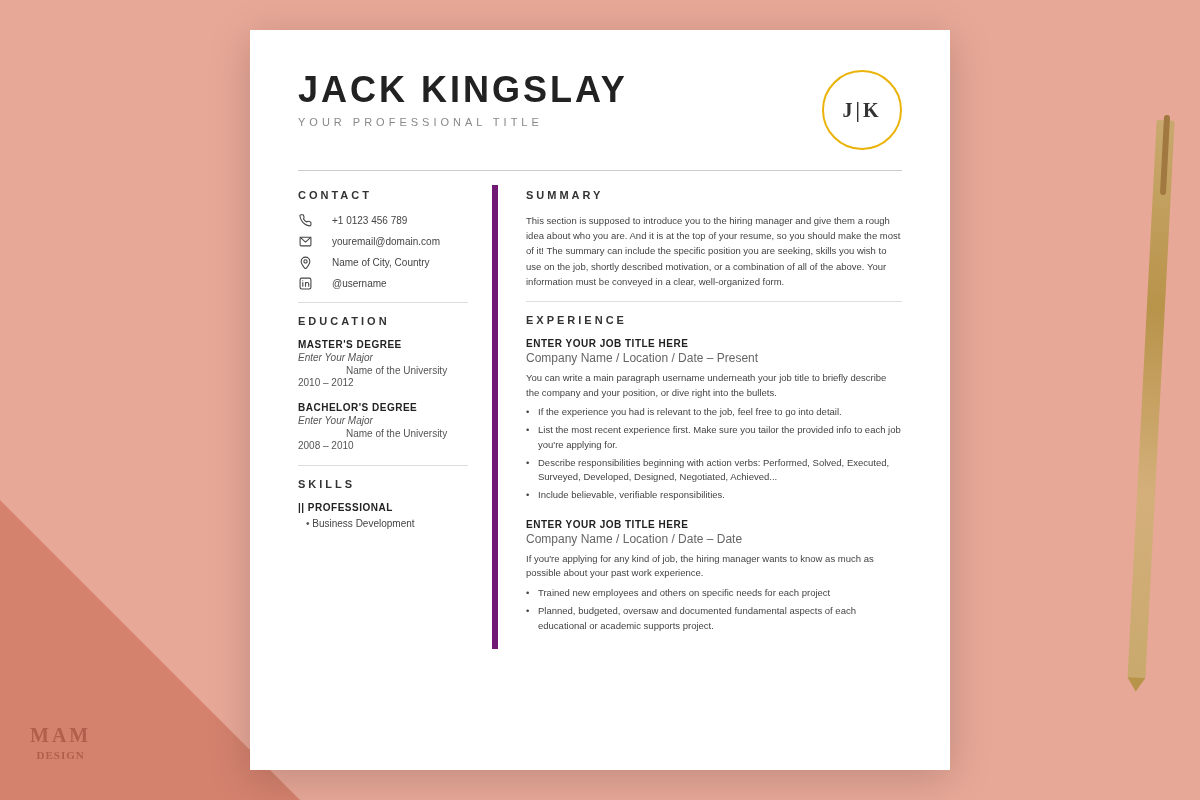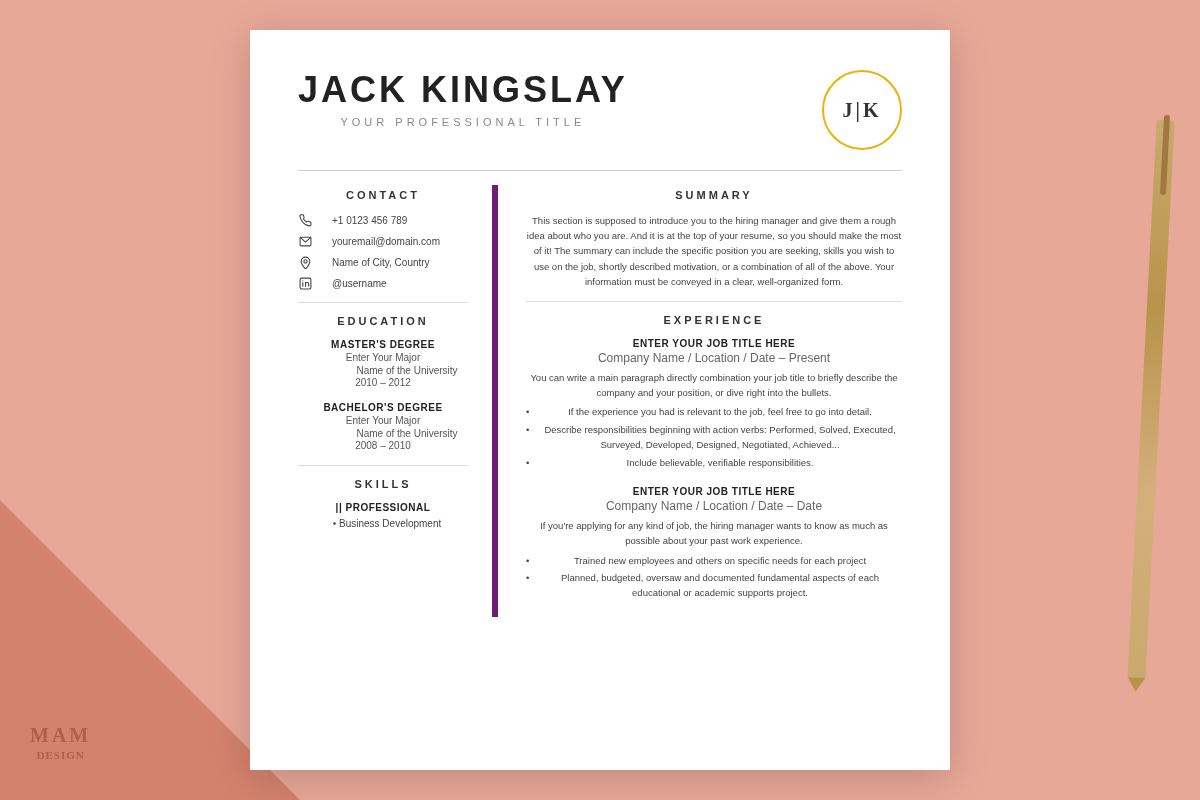--- a/index.html
+++ b/index.html
@@ -79,21 +79,20 @@
 
     
     .resume-paper {
       width: 700px;
       height: 740px;
       background: #ffffff;
       box-shadow: 0 8px 40px rgba(0,0,0,0.18);
       padding: 40px 48px 32px 48px;
       position: relative;
       overflow: hidden;
-      text-align: center;
     }
 
     
     .resume-header {
       display: flex;
       justify-content: space-between;
       align-items: flex-start;
       margin-bottom: 20px;
     }
     .header-left {}
@@ -197,20 +196,21 @@
       text-transform: uppercase;
       letter-spacing: 0.5px;
       font-family: 'Arial', sans-serif;
       margin-bottom: 2px;
     }
     .edu-major {
       font-size: 10px;
       color: #555;
       font-family: 'Arial', sans-serif;
       margin-bottom: 2px;
+      font-style: italic;
     }
     .edu-school {
       font-size: 10px;
       color: #555;
       font-family: 'Arial', sans-serif;
       margin-bottom: 1px;
       padding-left: 48px;
     }
     .edu-years {
       font-size: 10px;
@@ -411,23 +411,24 @@
       </div>
 
       <div class="small-divider"></div>
 
       <div>
         <div class="section-heading">EXPERIENCE</div>
 
         <div class="exp-block">
           <div class="exp-job-title">ENTER YOUR JOB TITLE HERE</div>
           <div class="exp-company">Company Name  /  Location  /  Date – Present</div>
-          <p class="exp-desc">You can write a main paragraph directly combination your job title to briefly describe the company and your position, or dive right into the bullets.</p>
+          <p class="exp-desc">You can write a main paragraph username underneath your job title to briefly describe the company and your position, or dive right into the bullets.</p>
           <ul class="exp-bullets">
             <li>If the experience you had is relevant to the job, feel free to go into detail.</li>
+            <li>List the most recent experience first. Make sure you tailor the provided info to each job you're applying for.</li>
             <li>Describe responsibilities beginning with action verbs: Performed, Solved, Executed, Surveyed, Developed, Designed, Negotiated, Achieved...</li>
             <li>Include believable, verifiable responsibilities.</li>
           </ul>
         </div>
 
         <div class="exp-block">
           <div class="exp-job-title">ENTER YOUR JOB TITLE HERE</div>
           <div class="exp-company">Company Name  /  Location  /  Date – Date</div>
           <p class="exp-desc">If you're applying for any kind of job, the hiring manager wants to know as much as possible about your past work experience.</p>
           <ul class="exp-bullets">

